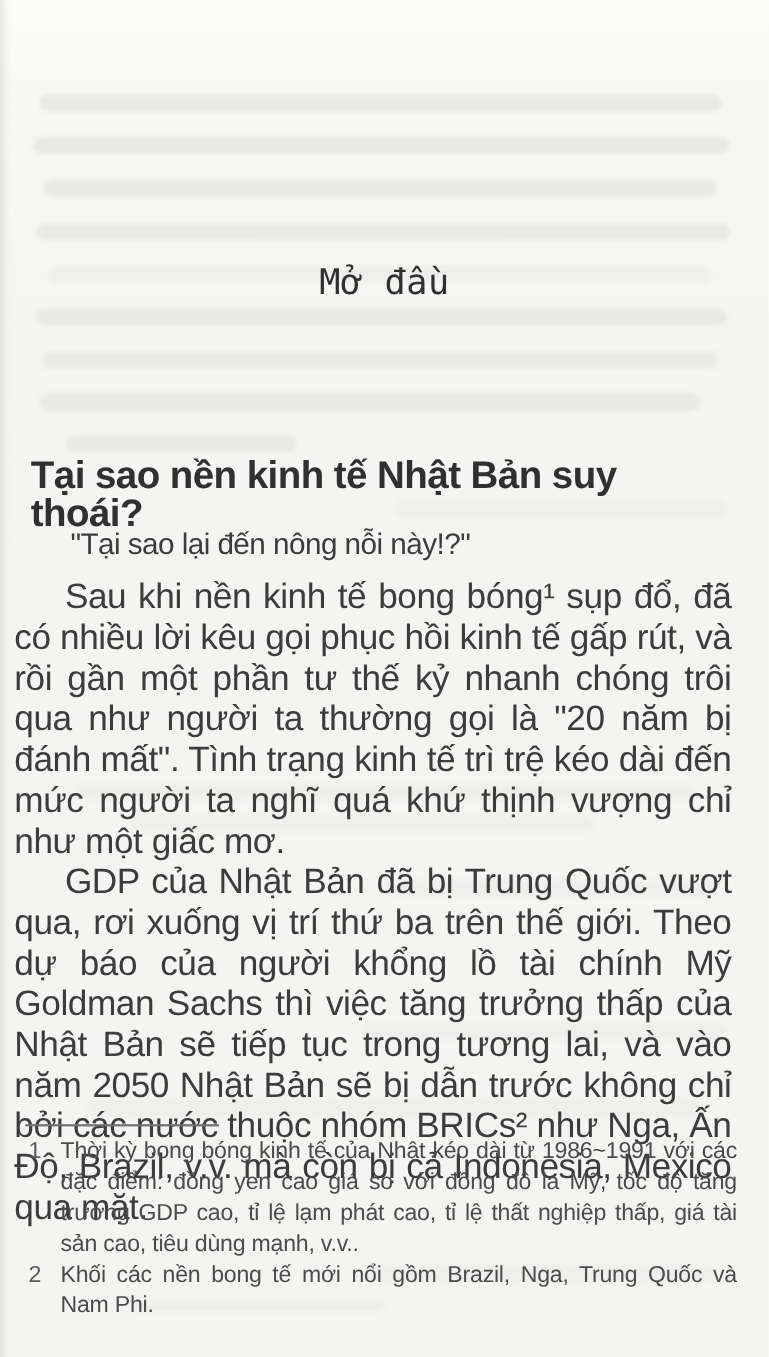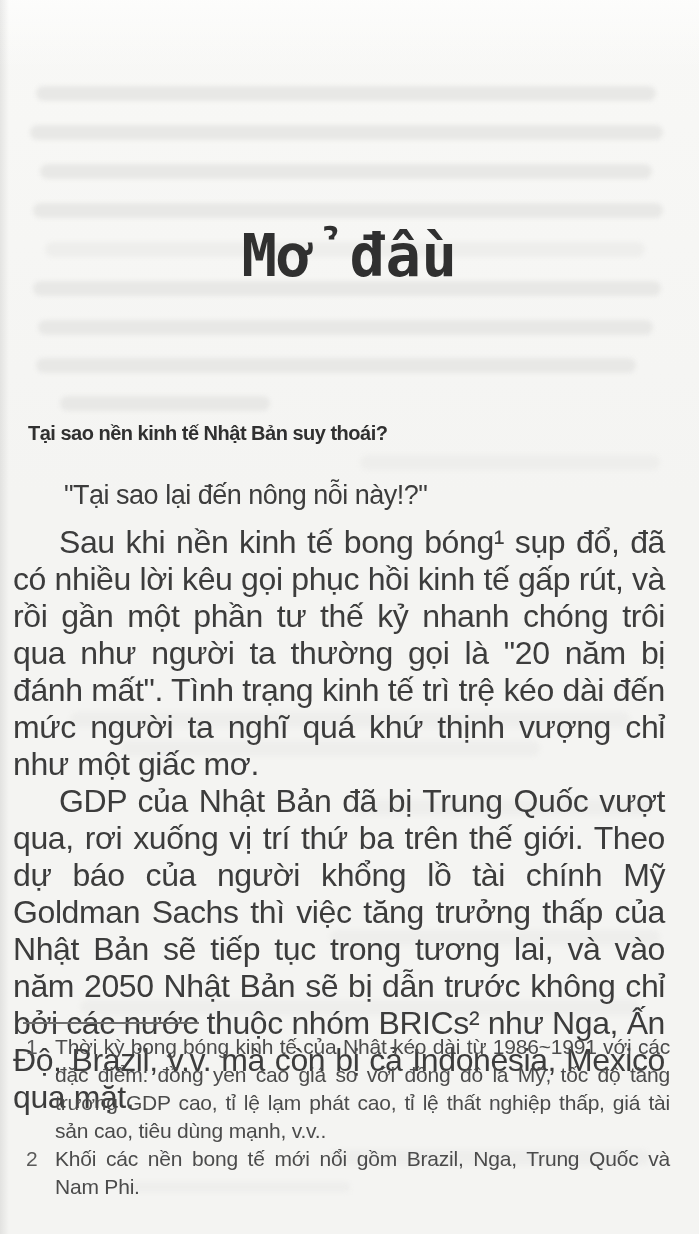--- a/index.html
+++ b/index.html
@@ -35,28 +35,28 @@
   .ghost{
     position:absolute;height:15px;border-radius:8px;
     background:var(--ghost);
     filter:blur(2px);
   }
   .ghost.faint{background:var(--ghost-faint);}
   .chapter-title{
     position:absolute;top:226px;left:0;width:100%;
     text-align:center;
     font-family:"DejaVu Sans Mono","Liberation Mono",monospace;
-    font-size:59px;line-height:60px;font-weight:700;
+    font-size:32px;line-height:60px;font-weight:400;
     color:var(--heading);
     letter-spacing:0.5px;
     margin:0;
   }
   .section-heading{
     position:absolute;top:416px;left:28px;width:640px;
-    font-size:20px;line-height:34px;font-weight:700;
+    font-size:35px;line-height:34px;font-weight:700;
     color:var(--heading);
     letter-spacing:-0.5px;
     margin:0;
   }
   .pull-quote{
     position:absolute;top:478px;left:64px;width:600px;
     font-size:27px;line-height:34px;
     letter-spacing:-0.5px;
     margin:0;
   }

